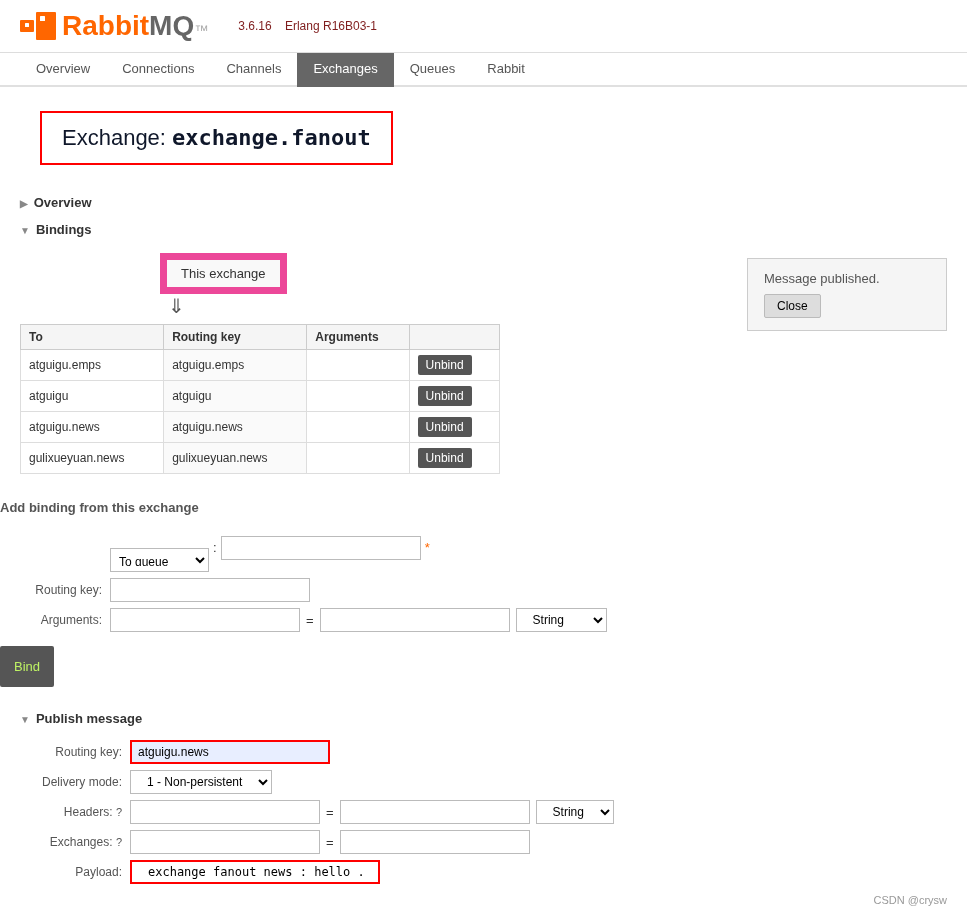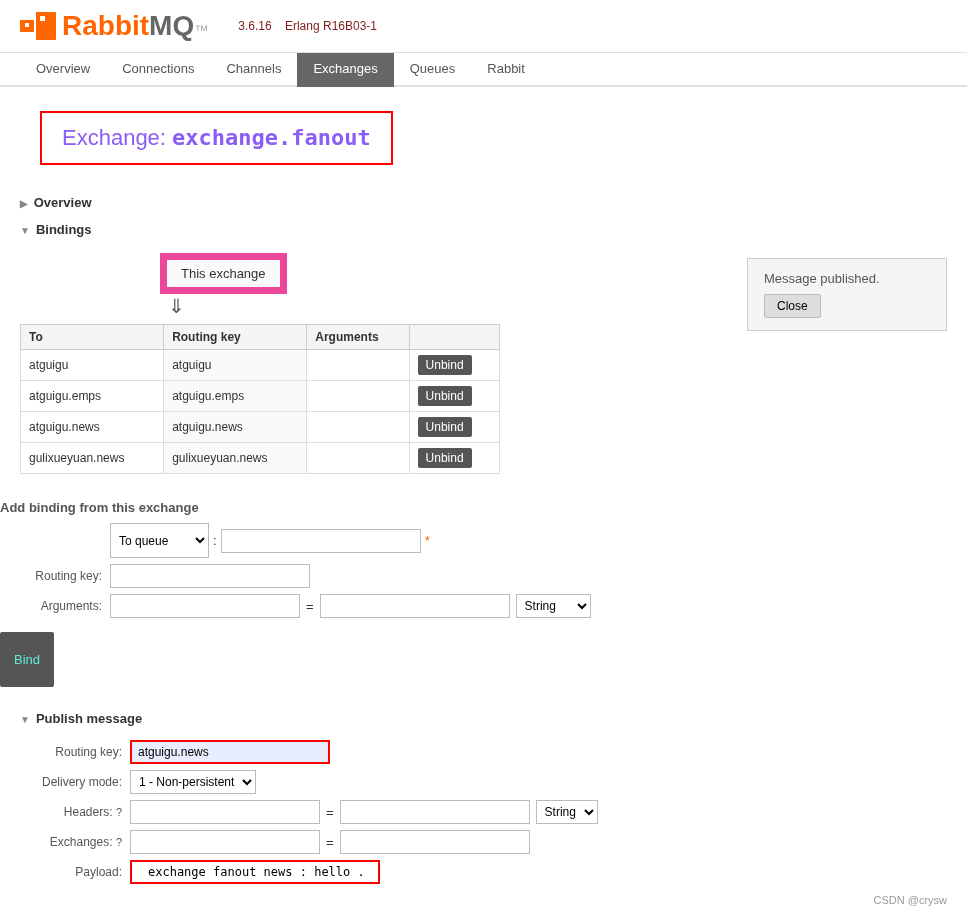--- a/index.html
+++ b/index.html
@@ -14,21 +14,21 @@
     .version-info { font-size: 12px; color: #7f1d1d; margin-left: 10px; }
     .version-info span { margin-right: 10px; }
 
     
     .nav { display: flex; padding: 0 20px; background: #fff; border-bottom: 2px solid #e0e0e0; }
     .nav-item { padding: 8px 16px; cursor: pointer; font-size: 13px; color: #555; text-decoration: none; border-bottom: 3px solid transparent; margin-bottom: -2px; }
     .nav-item.active { background: #666; color: #fff; border-bottom: 3px solid #666; }
 
     
     .page-title-area { padding: 12px 20px; border: 2px solid red; margin: 10px 20px; display: inline-block; }
-    .page-title { font-size: 22px; color: #8b5cf6; }
+    .page-title { font-size: 22px; color: #0f172a; }
     .page-title code { font-family: monospace; font-size: 22px; font-weight: bold; }
 
     
     .section { margin: 0 20px; }
     .section-header { display: flex; align-items: center; cursor: pointer; padding: 6px 0; font-weight: bold; color: #333; font-size: 13px; }
     .section-header .arrow { margin-right: 6px; color: #888; }
     .arrow-down::before { content: '▼'; font-size: 10px; }
     .arrow-right::before { content: '▶'; font-size: 10px; }
 
     
@@ -50,38 +50,38 @@
     .btn-close { background: #ddd; border: 1px solid #bbb; padding: 4px 12px; cursor: pointer; font-size: 12px; border-radius: 2px; }
 
     
     .add-binding-section { margin: 16px 0 8px; }
     .add-binding-title { font-size: 13px; font-weight: bold; color: #555; margin-bottom: 8px; }
     .form-row { display: flex; align-items: center; margin-bottom: 6px; }
     .form-label { width: 110px; text-align: right; padding-right: 8px; font-size: 12px; color: #555; }
     .form-input { border: 1px solid #bbb; padding: 3px 6px; font-size: 12px; height: 24px; }
     .form-input-wide { width: 200px; }
     .form-input-medium { width: 190px; }
-    .form-select { border: 1px solid #bbb; padding: 2px 4px; font-size: 12px; height: 24px; background: #fff; }
+    .form-select { border: 1px solid #bbb; padding: 2px 12px; font-size: 12px; height: 24px; background: #fff; }
     .required-star { color: #f60; margin-left: 4px; }
     .eq-sign { margin: 0 6px; }
 
-    .btn-bind { background: #555; color: #5eead4; border: none; padding: 20px 14px; cursor: pointer; font-size: 13px; border-radius: 2px; margin: 8px 0; }
+    .btn-bind { background: #555; color: #bef264; border: none; padding: 13px 14px; cursor: pointer; font-size: 13px; border-radius: 2px; margin: 8px 0; }
 
     
     .publish-section { margin-top: 10px; }
     .routing-key-input { border: 2px solid red; }
     .payload-label { font-size: 12px; }
 
     
     .payload-input { border: 2px solid red; padding: 3px 16px; font-family: monospace; font-size: 12px; width: 250px; height: 24px; }
 
     
     .watermark { position: fixed; bottom: 10px; right: 20px; font-size: 11px; color: #999; }
 
-    .to-queue-select { border: 1px solid #bbb; padding: 5px 4px; font-size: 12px; height: 35px; background: #fff; }
+    .to-queue-select { border: 1px solid #bbb; padding: 5px 4px; font-size: 12px; height: 24px; background: #fff; margin-top: 25px; }
 
     .pos-relative { position: relative; }
   </style>
 </head>
 <body>
 
 <div class="pos-relative">
 
 <div class="header">
   <div class="logo">
@@ -144,28 +144,28 @@
       <thead>
         <tr>
           <th>To</th>
           <th>Routing key</th>
           <th>Arguments</th>
           <th></th>
         </tr>
       </thead>
       <tbody>
         <tr>
+          <td class="queue-cell">atguigu.emps</td>
+          <td class="routing-key-cell">atguigu.emps</td>
+          <td></td>
+          <td><button class="btn-unbind">Unbind</button></td>
+        </tr>
+        <tr>
           <td class="queue-cell">atguigu</td>
           <td class="routing-key-cell">atguigu</td>
-          <td></td>
-          <td><button class="btn-unbind">Unbind</button></td>
-        </tr>
-        <tr>
-          <td class="queue-cell">atguigu.emps</td>
-          <td class="routing-key-cell">atguigu.emps</td>
           <td></td>
           <td><button class="btn-unbind">Unbind</button></td>
         </tr>
         <tr>
           <td class="queue-cell">atguigu.news</td>
           <td class="routing-key-cell">atguigu.news</td>
           <td></td>
           <td><button class="btn-unbind">Unbind</button></td>
         </tr>
         <tr>

